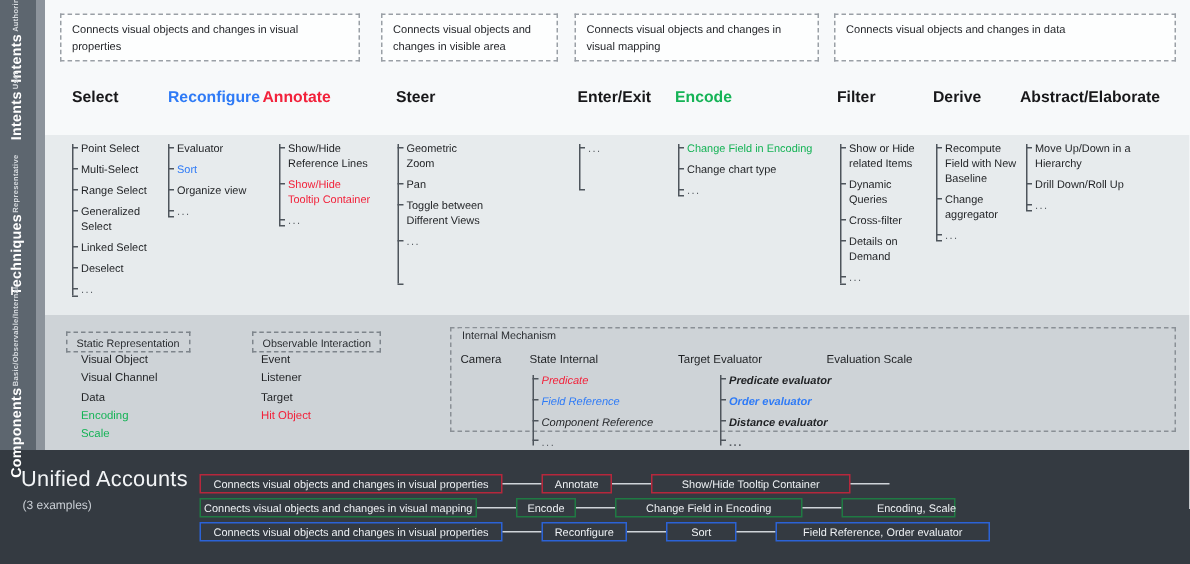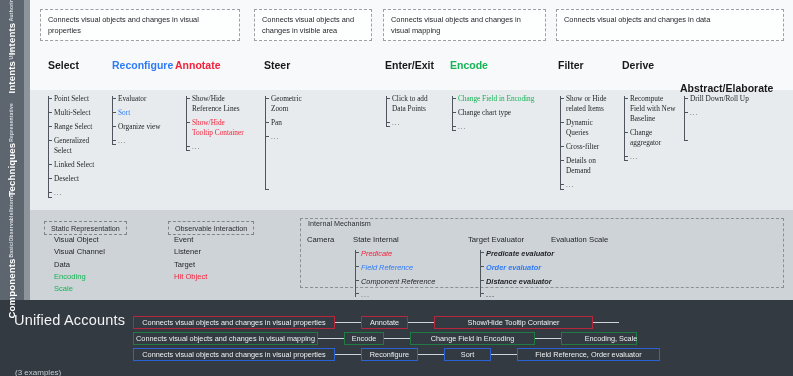--- a/index.html
+++ b/index.html
@@ -72,21 +72,20 @@
   .tcol{position:absolute;top:94px;}
   .tcol .vline{
     position:absolute;left:0;top:2px;width:1px;background:#4e555c;
   }
   .tcol .vfoot{position:absolute;left:0;width:4px;height:1px;background:#4e555c;}
   .titem{
     position:relative;padding-left:6px;
     font-size:7.3px;line-height:1.38;
     color:#1f2124;white-space:nowrap;
     margin-bottom:4px;
-    font-family:Liberation Serif, serif;
   }
   .titem::before{
     content:"";position:absolute;left:0;top:4px;width:3.5px;height:1px;background:#4e555c;
   }
   .titem.blue{color:#2f7bf6;}
   .titem.red{color:#f2223b;}
   .titem.green{color:#15b356;}
   .titem.dots{color:#5b6066;letter-spacing:1px;}
 
   
@@ -111,21 +110,21 @@
     position:relative;padding-left:6px;font-size:7.4px;line-height:1.52;
     font-style:italic;color:#1f2124;white-space:nowrap;margin-bottom:2.5px;
   }
   .csub .sitem::before{content:"";position:absolute;left:0;top:4px;width:3.5px;height:1px;background:#4e555c;}
   .csub .sitem.red{color:#f2223b;}
   .csub .sitem.blue{color:#2f7bf6;}
   .csub .sitem.dots{color:#5b6066;letter-spacing:1px;font-style:normal;}
 
   
   #ua-title{position:absolute;left:14px;top:312px;font-size:14.5px;color:#f2f4f6;font-weight:400;letter-spacing:.2px;}
-  #ua-sub{position:absolute;left:15px;top:332px;font-size:8px;color:#c9ced4;margin-top:36px;}
+  #ua-sub{position:absolute;left:15px;top:332px;font-size:8px;color:#c9ced4;}
   .ua-row{position:absolute;left:133px;height:13px;display:flex;align-items:center;}
   .ua-chip{
     border:1px solid #c0392b;box-sizing:border-box;height:13px;
     display:flex;align-items:center;padding:0 5px;
     font-size:7.3px;color:#eef1f4;white-space:nowrap;background:transparent;
   }
   .ua-link{height:1px;background:#cfd4d9;}
   .r-red .ua-chip{border-color:#b6273c;}
   .r-green .ua-chip{border-color:#1f7a43;}
   .r-blue .ua-chip{border-color:#2b62d6;}
@@ -182,21 +181,21 @@
   </div>
 <div id="uintents">
     <div class="uintent " style="left: 48px;">Select</div>
     <div class="uintent blue" style="left: 112px;">Reconfigure</div>
     <div class="uintent red" style="left: 175px;">Annotate</div>
     <div class="uintent " style="left: 264px;">Steer</div>
     <div class="uintent " style="left: 385px;">Enter/Exit</div>
     <div class="uintent green" style="left: 450px;">Encode</div>
     <div class="uintent " style="left: 558px;">Filter</div>
     <div class="uintent " style="left: 622px;">Derive</div>
-    <div class="uintent " style="left: 680px; margin-top: 23px;">Abstract/Elaborate</div>
+    <div class="uintent " style="left: 680px;">Abstract/Elaborate</div>
   </div>
 <div id="tcols">
     <div class="tcol" style="left: 48px; width: 58px;">
       <div class="vline" style="height: 101px;"></div>
       <div class="titem">Point Select</div>
       <div class="titem">Multi-Select</div>
       <div class="titem">Range Select</div>
       <div class="titem">Generalized<br>Select</div>
       <div class="titem">Linked Select</div>
       <div class="titem">Deselect</div>
@@ -215,26 +214,26 @@
       <div class="vline" style="height: 54px;"></div>
       <div class="titem">Show/Hide<br>Reference Lines</div>
       <div class="titem red">Show/Hide<br>Tooltip Container</div>
       <div class="titem dots">...</div>
       <div class="vfoot" style="top: 56px;"></div>
     </div>
     <div class="tcol" style="left: 265px; width: 110px;">
       <div class="vline" style="height: 93px;"></div>
       <div class="titem">Geometric<br>Zoom</div>
       <div class="titem">Pan</div>
+      <div class="titem">Toggle between<br>Different Views</div>
       <div class="titem dots">...</div>
       <div class="vfoot" style="top: 95px;"></div>
     </div>
     <div class="tcol" style="left: 386px; width: 60px;">
       <div class="vline" style="height: 30px;"></div>
-      <div class="titem">Click to add<br>Data Points</div>
       <div class="titem dots">...</div>
       <div class="vfoot" style="top: 32px;"></div>
     </div>
     <div class="tcol" style="left: 452px; width: 100px;">
       <div class="vline" style="height: 34px;"></div>
       <div class="titem green">Change Field in Encoding</div>
       <div class="titem">Change chart type</div>
       <div class="titem dots">...</div>
       <div class="vfoot" style="top: 36px;"></div>
     </div>
@@ -249,20 +248,21 @@
     </div>
     <div class="tcol" style="left: 624px; width: 58px;">
       <div class="vline" style="height: 64px;"></div>
       <div class="titem">Recompute<br>Field with New<br>Baseline</div>
       <div class="titem">Change<br>aggregator</div>
       <div class="titem dots">...</div>
       <div class="vfoot" style="top: 66px;"></div>
     </div>
     <div class="tcol" style="left: 684px; width: 100px;">
       <div class="vline" style="height: 44px;"></div>
+      <div class="titem">Move Up/Down in a<br>Hierarchy</div>
       <div class="titem">Drill Down/Roll Up</div>
       <div class="titem dots">...</div>
       <div class="vfoot" style="top: 46px;"></div>
     </div>
   </div>
 <div id="comps">
     <div class="cgroup-label" style="left: 44px; top: 221px;">Static Representation</div>
     <div class="clist" style="left: 54px; top: 234px;">
       <div class="citem">Visual Object</div>
       <div class="citem">Visual Channel</div>
@@ -281,40 +281,40 @@
     <div style="position: absolute; left: 306px; top: 219px; font-size: 7.2px; color: rgb(42, 45, 49); background: rgb(206, 211, 215); padding: 0px 2px;">Internal Mechanism</div>
     <div class="chead" style="left: 307px; top: 235px;">Camera</div>
     <div class="chead" style="left: 353px; top: 235px;">State Internal</div>
     <div class="csub" style="left: 355px; top: 248px;">
       <div class="vline" style="height: 47px;"></div>
       <div class="sitem red">Predicate</div>
       <div class="sitem blue">Field Reference</div>
       <div class="sitem">Component Reference</div>
       <div class="sitem dots">...</div>
     </div>
-    <div class="chead" style="left: 468px; top: 235px;">Target Evaluator</div>
+    <div class="chead" style="left: 452px; top: 235px;">Target Evaluator</div>
     <div class="csub" style="left: 480px; top: 248px; font-weight: bold;">
       <div class="vline" style="height: 47px;"></div>
       <div class="sitem">Predicate evaluator</div>
       <div class="sitem blue">Order evaluator</div>
       <div class="sitem">Distance evaluator</div>
       <div class="sitem dots">...</div>
     </div>
     <div class="chead" style="left: 551px; top: 235px;">Evaluation Scale</div>
   </div>
 
 <div id="ua-title">Unified Accounts</div>
 <div id="ua-sub">(3 examples)</div>
 <div id="ua-rows">
     <div class="ua-row r-red" style="top: 316px;">
       <div class="ua-chip" style="width: 202px; justify-content: center;">Connects visual objects and changes in visual properties</div>
       <div class="ua-link" style="width: 26px;"></div>
       <div class="ua-chip" style="width: 47px; justify-content: center;">Annotate</div>
       <div class="ua-link" style="width: 26px;"></div>
-      <div class="ua-chip" style="width: 159px; justify-content: center;">Show/Hide Tooltip Container</div>
+      <div class="ua-chip" style="width: 133px; justify-content: center;">Show/Hide Tooltip Container</div>
       <div class="ua-link" style="width: 26px;"></div>
     </div>
     <div class="ua-row r-green" style="top: 332px;">
       <div class="ua-chip" style="width: 185px; justify-content: center;">Connects visual objects and changes in visual mapping</div>
       <div class="ua-link" style="width: 26px;"></div>
       <div class="ua-chip" style="width: 40px; justify-content: center;">Encode</div>
       <div class="ua-link" style="width: 26px;"></div>
       <div class="ua-chip" style="width: 125px; justify-content: center;">Change Field in Encoding</div>
       <div class="ua-link" style="width: 26px;"></div>
       <div class="ua-chip" style="width: 76px; justify-content: center; padding-left: 29px;">Encoding, Scale</div>

